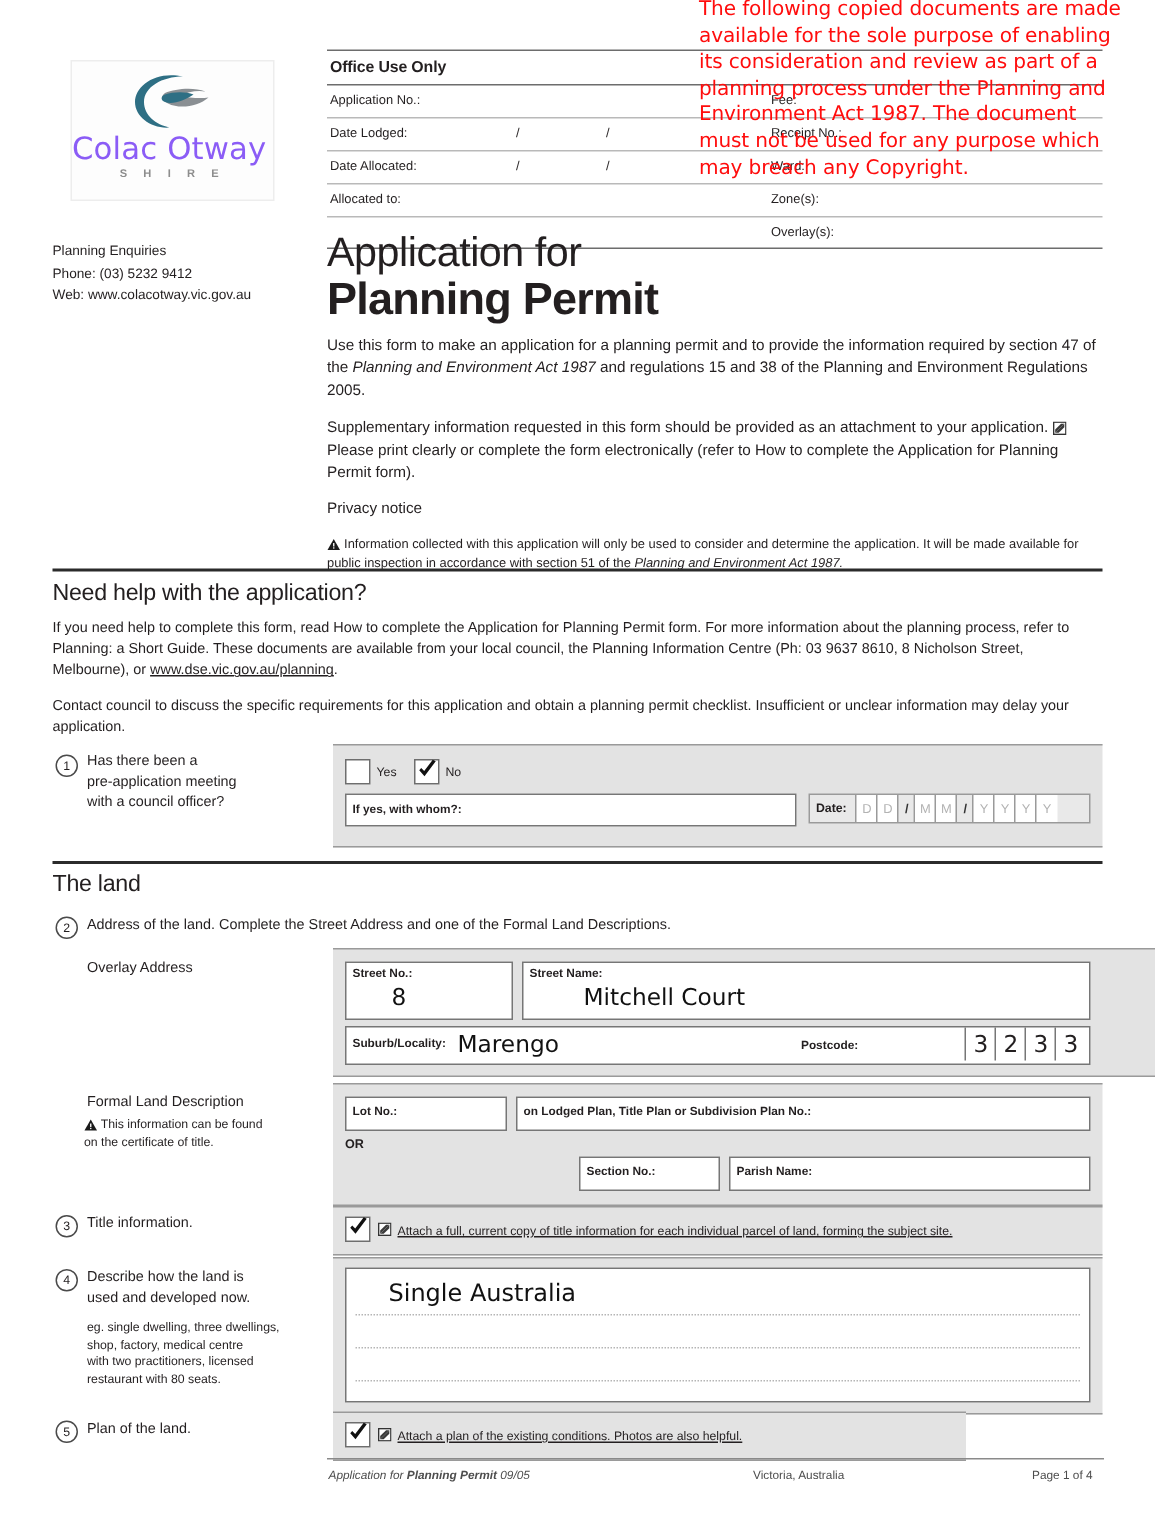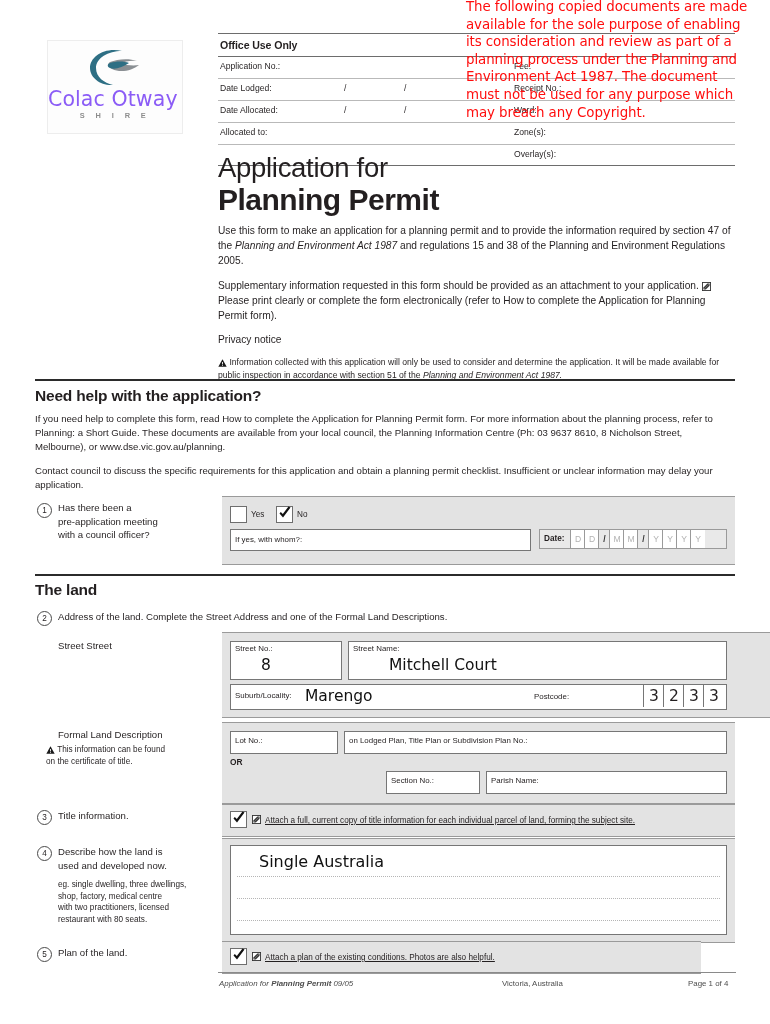--- a/index.html
+++ b/index.html
@@ -55,38 +55,38 @@
   .intro .it{font-style:italic;}
   .priv-h{font-weight:400;font-size:10.2px;margin:0 0 6px 0;}
   .priv-b{font-size:8.6px;line-height:13px;margin:0;}
 
   
   .pencil{display:inline-block;width:9px;height:9px;vertical-align:-1px;position:relative;top:1px;}
   .warn{display:inline-block;width:9px;height:8px;vertical-align:-1px;position:relative;top:1px;}
 
   
   .secbar{position:absolute;left:35px;width:700px;height:2px;background:#2b2b2b;}
-  .sech{position:absolute;left:35px;font-size:15.5px;font-weight:700;letter-spacing:-.2px;}
+  .sech{position:absolute;left:35px;font-size:15.5px;font-weight:400;letter-spacing:-.2px;}
 
   .body-text{position:absolute;left:35px;width:700px;font-size:9.6px;line-height:14.2px;}
   .body-text p{margin:0 0 9px 0;}
-  .u{margin-top:12px;}
+  .u{text-decoration:underline;margin-top:12px;}
 
   
   .qnum{
     position:absolute;width:13px;height:13px;border:1px solid #4a4a4a;border-radius:50%;
     font-size:8.2px;line-height:13px;text-align:center;color:#231f20;
   }
   .qtext{position:absolute;font-size:9.6px;line-height:13.6px;}
   .qsmall{position:absolute;font-size:8.2px;line-height:11.6px;}
 
   
   .panel{position:absolute;background:#e3e3e3;border-top:1px solid #9a9a9a;border-bottom:1px solid #9a9a9a;}
   .fld{position:absolute;background:#ffffff;border:1px solid #767676;}
-  .fld .cap{position:absolute;left:4px;top:2px;font-size:7.9px;color:#231f20;}
+  .fld .cap{position:absolute;left:4px;top:2px;font-size:7.9px;color:#231f20;font-weight:bold;}
   .fld .val{position:absolute;font-size:15.5px;color:#111;font-family:"DejaVu Sans","Liberation Sans",sans-serif;}
 
   .cbox{position:absolute;width:15px;height:15px;background:#fff;border:1px solid #6e6e6e;}
   .tick{position:absolute;left:1px;top:-1px;width:14px;height:15px;}
   .cblabel{position:absolute;font-size:8.2px;}
 
   .datebox{position:absolute;border:1px solid #9a9a9a;background:#e9e9e9;height:18px;}
   .dcell{position:absolute;top:0;width:14px;height:18px;border-left:1px solid #9a9a9a;background:#fff;
          font-size:8.6px;color:#b3b3b3;text-align:center;line-height:18px;}
   .dcell.sep{background:#e9e9e9;color:#333;width:11px;font-weight:700;}
@@ -124,20 +124,25 @@
   <div class="logo-box">
     <svg class="logo-mark" viewBox="0 0 66 44">
       <path d="M40 6 C22 2, 8 12, 8 23 C8 33, 19 41, 31 40 C22 38, 14 32, 14 23 C14 13, 26 6, 40 6 Z" fill="#2e6f84"></path>
       <path d="M28 17 C35 14, 47 13, 55 16 C50 15, 43 16, 38 19 C44 20, 51 21, 57 20 C50 26, 38 28, 30 24 C26 22, 25 19, 28 17 Z" fill="#8a8f93"></path>
       <path d="M28 18 C34 16, 42 16, 47 18 C41 22, 33 25, 28 23 C25 22, 25 19, 28 18 Z" fill="#2e6f84"></path>
     </svg>
     <div class="logo-name">Colac Otway</div>
     <div class="logo-sub">S H I R E</div>
   </div>
 
+  <div class="enquiries">
+    <div>Planning Enquiries</div>
+    <div>Phone: (03) 5232 9412</div>
+    <div>Web: www.colacotway.vic.gov.au</div>
+  </div>
 
   <div class="office">
     <div class="rule"></div>
     <div class="office-title">Office Use Only</div>
     <div class="rule"></div>
 
     <div class="office-row">
       <span class="lbl">Application No.:</span>
       <span class="lbl right">Fee:</span>
     </div>
@@ -233,21 +238,21 @@
       <div class="dcell" style="left:150px">Y</div>
     </div>
   </div>
 
   <div class="secbar" style="top:574px"></div>
   <div class="sech" style="top:581px">The land</div>
 
   <div class="qnum" style="left:37px;top:611px">2</div>
   <div class="qtext" style="left:58px;top:610px;width:660px">Address of the land. Complete the Street Address and one of the Formal Land Descriptions.</div>
 
-  <div class="qtext" style="left:58px;top:639px">Street Street</div>
+  <div class="qtext" style="left:58px;top:639px">Overlay Address</div>
 
   <div class="panel" style="left:222px;top:632px;width:558px;height:84px">
     <div class="fld" style="left:8px;top:8px;width:110px;height:37px">
       <span class="cap">Street No.:</span>
       <span class="val" style="left:30px;top:14px">8</span>
     </div>
     <div class="fld" style="left:126px;top:8px;width:377px;height:37px">
       <span class="cap">Street Name:</span>
       <span class="val" style="left:40px;top:14px">Mitchell Court</span>
     </div>
@@ -256,21 +261,21 @@
       <span class="val" style="left:74px;top:2px">Marengo</span>
       <span class="cap" style="left:303px;top:7px">Postcode:</span>
       <div class="pcell" style="left:412px">3</div>
       <div class="pcell" style="left:432px">2</div>
       <div class="pcell" style="left:452px">3</div>
       <div class="pcell" style="left:472px">3</div>
     </div>
   </div>
 
   <div class="qtext" style="left:58px;top:728px">Formal Land Description</div>
-  <div class="qsmall" style="left:46px;top:744px;width:165px">
+  <div class="qsmall" style="left:56px;top:744px;width:165px">
     <svg class="warn" viewBox="0 0 10 9">
         <path d="M5 0.3 L9.7 8.7 L0.3 8.7 Z" fill="#1a1a1a"></path>
         <rect x="4.5" y="3.4" width="1" height="2.6" fill="#fff"></rect>
         <rect x="4.5" y="6.6" width="1" height="1" fill="#fff"></rect>
       </svg><span> This information can be found</span><br>
     <span>on the certificate of title.</span>
   </div>
 
   <div class="panel" style="left:222px;top:722px;width:513px;height:80px">
     <div class="fld" style="left:8px;top:8px;width:106px;height:21px">
@@ -324,21 +329,21 @@
         <i style="top:30px"></i>
           <i style="top:52px"></i>
           <i style="top:74px"></i>
       </div>
     </div>
   </div>
 
   <div class="qnum" style="left:37px;top:947px">5</div>
   <div class="qtext" style="left:58px;top:946px">Plan of the land.</div>
 
-  <div class="panel" style="left:222px;top:941px;width:479px;height:31px">
+  <div class="panel" style="left:222px;top:941px;width:422px;height:31px">
     <div class="cbox" style="left:8px;top:6px">
       <svg class="tick" viewBox="0 0 14 15">
           <path d="M1.5 7.5 L5 11.5 L12.5 1.5 L10.5 0.5 L4.8 8 L2.8 6 Z" fill="#111"></path>
         </svg>
     </div>
     <svg class="pencil" style="position:absolute;left:30px;top:10px" viewBox="0 0 10 10">
         <rect x="0.5" y="0.5" width="9" height="9" fill="#fff" stroke="#333"></rect>
         <path d="M1.6 8.4 L8.4 1.6 L8.4 4.2 L4.2 8.4 Z" fill="#3a3a3a"></path>
         <path d="M1.6 8.4 L1.6 6.0 L6.0 1.6 L8.4 1.6 Z" fill="#3a3a3a"></path>
       </svg>

